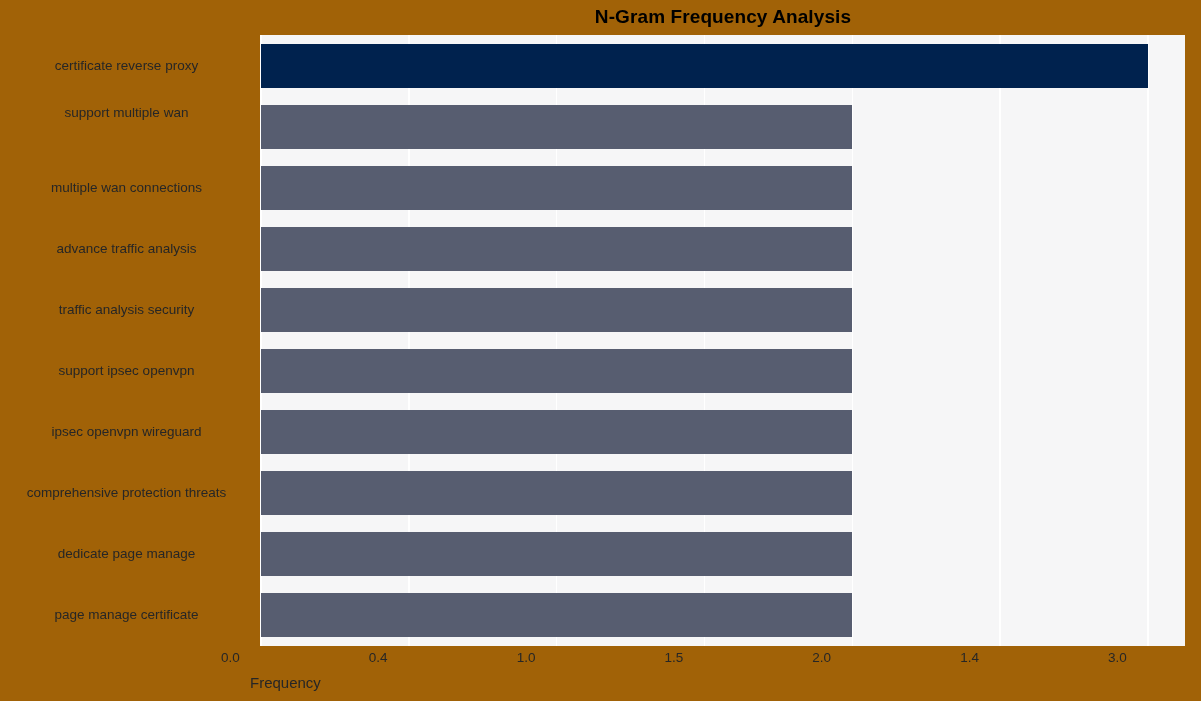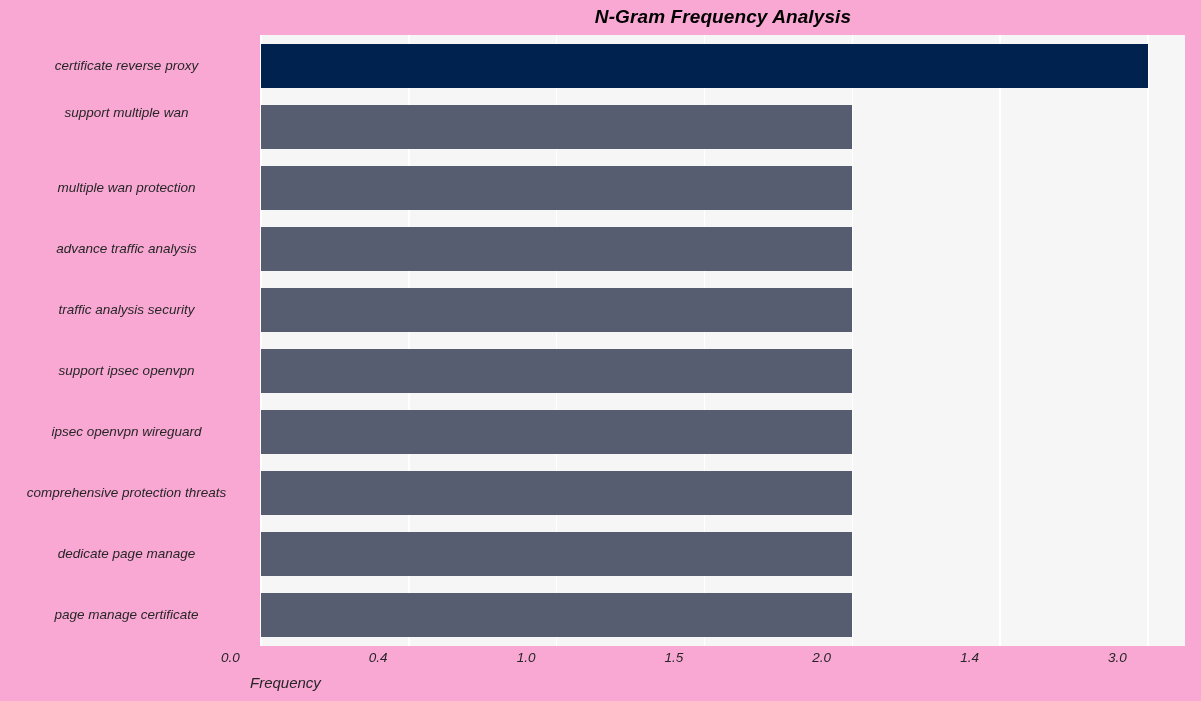--- a/index.html
+++ b/index.html
@@ -11,22 +11,21 @@
     width: 1201px;
     height: 701px;
     font-family: "Liberation Sans", sans-serif;
     overflow: hidden;
   }
 
   #figure {
     position: relative;
     width: 1201px;
     height: 701px;
-    background: #f9a8d4;
-    font-style: italic;
+    background: #a16207;
   }
 
   
   #chart-title {
     position: absolute;
     left: 261px;
     top: 6px;
     width: 924px;
     text-align: center;
     font-size: 19px;
@@ -145,21 +144,21 @@
         <div class="bar" title="ipsec openvpn wireguard: 2" style="top: 375.15px; width: 591.36px; background: rgb(87, 93, 112);"></div>
         <div class="bar" title="comprehensive protection threats: 2" style="top: 436.25px; width: 591.36px; background: rgb(87, 93, 112);"></div>
         <div class="bar" title="dedicate page manage: 2" style="top: 497.35px; width: 591.36px; background: rgb(87, 93, 112);"></div>
         <div class="bar" title="page manage certificate: 2" style="top: 558.45px; width: 591.36px; background: rgb(87, 93, 112);"></div>
       </div>
   </div>
 
   <div id="y-labels">
       <div class="y-tick-label" style="top: 30.55px;">certificate reverse proxy</div>
       <div class="y-tick-label" style="top: 78px; padding-left: 15px;">support multiple wan</div>
-      <div class="y-tick-label" style="top: 152.75px;">multiple wan protection</div>
+      <div class="y-tick-label" style="top: 152.75px;">multiple wan connections</div>
       <div class="y-tick-label" style="top: 274.95px;">traffic analysis security</div>
       <div class="y-tick-label" style="top: 213.85px;">advance traffic analysis</div>
       <div class="y-tick-label" style="top: 336.05px;">support ipsec openvpn</div>
       <div class="y-tick-label" style="top: 397.15px;">ipsec openvpn wireguard</div>
       <div class="y-tick-label" style="top: 458.25px; padding-left: 17px;">comprehensive protection threats</div>
       <div class="y-tick-label" style="top: 519.35px;">dedicate page manage</div>
       <div class="y-tick-label" style="top: 580.45px;">page manage certificate</div>
     </div>
   <div id="x-labels">
       <div class="x-tick-label" style="left: 261px;">0.0</div>

